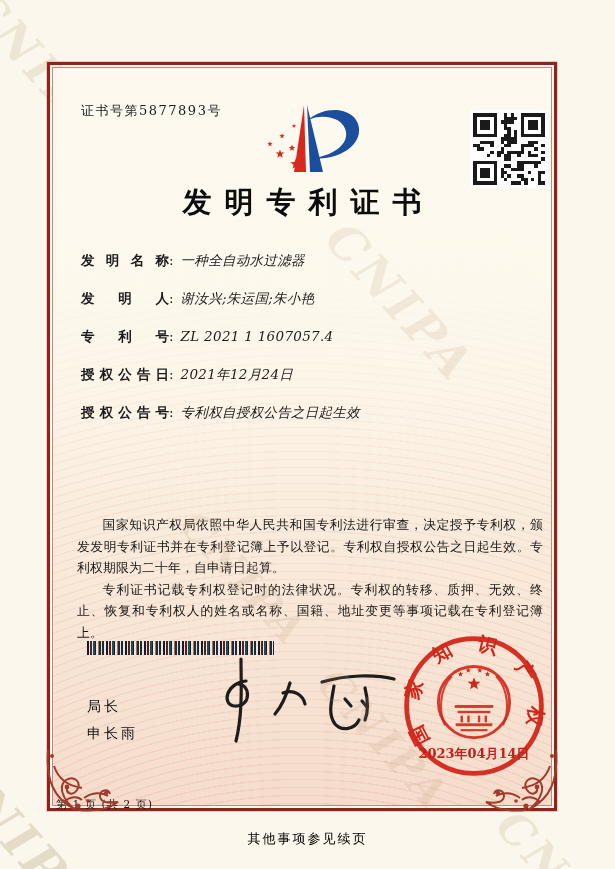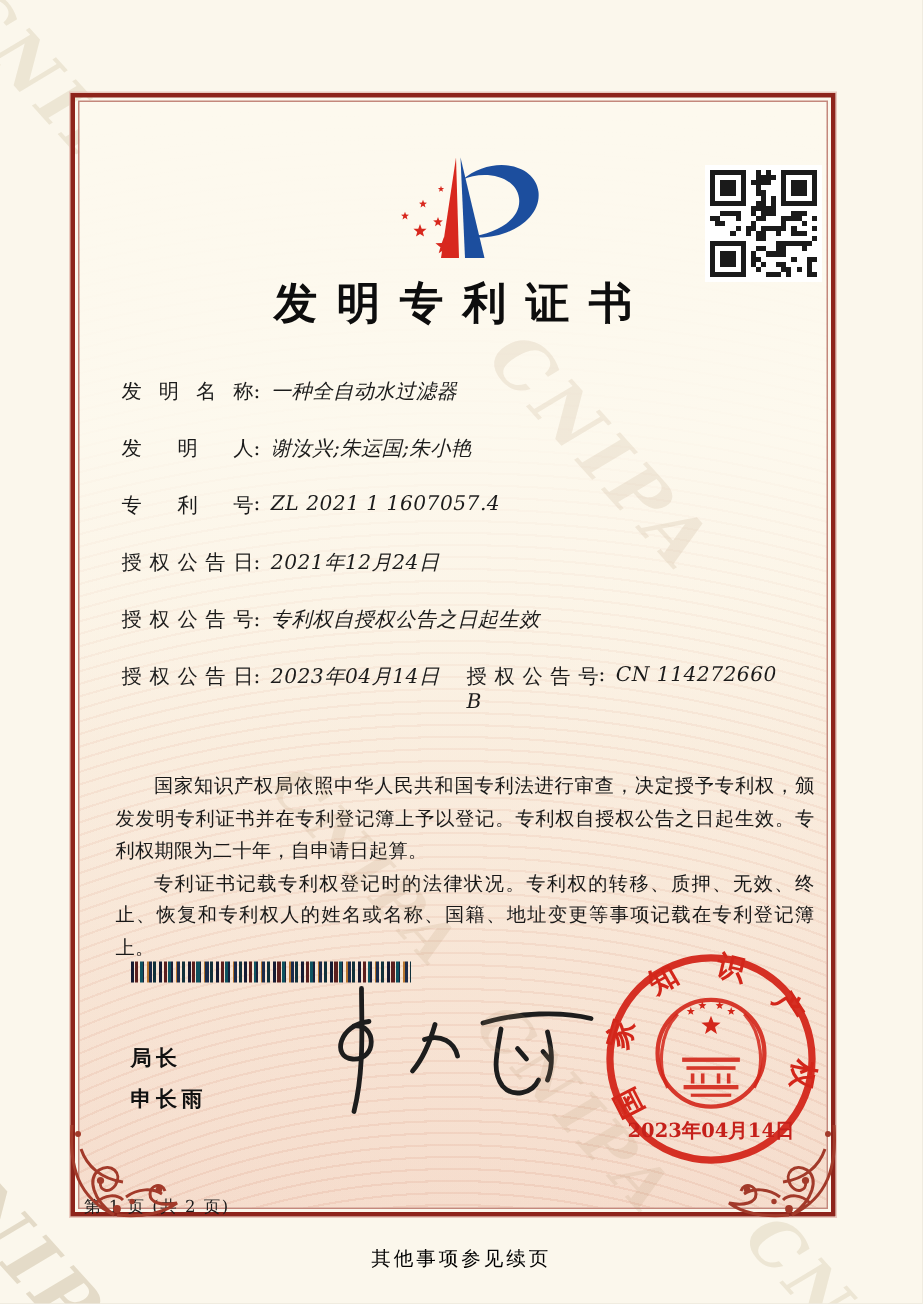--- a/index.html
+++ b/index.html
@@ -31,34 +31,34 @@
   .corner.bl{left:-6px;bottom:-6px;}
   .corner.br{right:-6px;bottom:-6px;transform:scaleX(-1);}
   
   .cert-no{position:absolute;left:25px;top:31px;font-size:13px;letter-spacing:1.5px;}
   .logo{position:absolute;left:200px;top:31px;width:112px;height:78px;}
   .qr{position:absolute;left:414px;top:39px;width:78px;height:78px;}
   .title{position:absolute;left:0;top:112px;width:100%;text-align:center;
          font-size:29px;font-weight:700;letter-spacing:13px;text-indent:13px;color:#0d0d0d;}
   .fields{position:absolute;left:25px;top:181px;right:20px;}
   .field-row{position:relative;height:38px;font-size:13.5px;}
-  .f-label{display:inline-block;width:88px;text-align:justify;text-align-last:justify;vertical-align:top;}
+  .f-label{display:inline-block;width:88px;text-align:justify;text-align-last:justify;vertical-align:top;font-weight:bold;}
   .f-colon{display:inline-block;}
   .f-value{margin-left:7px;letter-spacing:0.3px;font-style:italic;}
   .f-group2{position:absolute;left:230px;top:0;}
   .paras{position:absolute;left:21px;top:443px;width:466px;font-size:12.8px;
          line-height:21.6px;letter-spacing:0.2px;color:#181818;text-align:justify;}
   .paras p{margin:0;text-indent:2em;}
   .barcode{position:absolute;left:31px;top:570px;width:187px;height:14px;
      background:repeating-linear-gradient(90deg,
        #141b33 0 2px, rgba(0,0,0,0) 2px 3px, #5a1f1e 3px 5px, rgba(0,0,0,0) 5px 6px,
        #0e5360 6px 8px, #17203a 8px 9px, rgba(0,0,0,0) 9px 11px, #b5742e 11px 12px,
        #1b2a4a 12px 14px, rgba(0,0,0,0) 14px 15px, #10303a 15px 17px, rgba(0,0,0,0) 17px 19px);}
   .signoff{position:absolute;left:31px;top:622px;font-size:14px;line-height:27px;
-           font-weight:700;letter-spacing:3px;color:#111;}
+           font-weight:400;letter-spacing:3px;color:#111;}
   .signature{position:absolute;left:150px;top:580px;width:205px;height:100px;}
   .seal{position:absolute;left:341px;top:555px;width:154px;height:160px;}
   .footer{position:absolute;left:0;top:726px;width:100%;text-align:left;font-size:11px;letter-spacing:1px;}
   .note{position:absolute;left:0;top:830px;width:100%;text-align:center;font-size:13px;
         letter-spacing:2px;z-index:2;color:#000000;}
 </style>
 </head>
 <body>
 
 <div class="page">
@@ -68,20 +68,21 @@
   <span class="wm wm6">CNIPA</span>
 
   <div class="frame">
     <div class="frame-inner">
       <div class="inner">
 
         <span class="wm inside wm2">CNIPA</span>
         <span class="wm inside wm3">CNIPA</span>
         <span class="wm inside wm4">CNIPA</span>
 
+        <div class="cert-no">证书号第5877893号</div>
 
         <svg class="logo" viewBox="0 0 112 78">
           <path d="M 48,3 L 38,70 L 50,70 Z" fill="#d8281e"></path>
           <path d="M 51,3 L 54,70 L 67,70 Z" fill="#1c4e9e"></path>
           <path d="M 52,18 C 72,1 101,7 103,26 C 105,45 80,59 57,56 C 75,54 92,44 90,30 C 88,15 66,11 52,18 Z" fill="#1c4e9e"></path>
           <g id="logo-stars" fill="#d8281e">
               <polygon points="40.00,56.00 41.48,59.96 45.71,60.15 42.40,62.78 43.53,66.85 40.00,64.52 36.47,66.85 37.60,62.78 34.29,60.15 38.52,59.96"></polygon>
               <polygon points="24.00,47.40 25.14,50.44 28.37,50.58 25.84,52.60 26.70,55.72 24.00,53.93 21.30,55.72 22.16,52.60 19.63,50.58 22.86,50.44"></polygon>
               <polygon points="36.00,42.60 36.84,44.84 39.23,44.95 37.36,46.44 38.00,48.75 36.00,47.43 34.00,48.75 34.64,46.44 32.77,44.95 35.16,44.84"></polygon>
               <polygon points="14.00,39.20 14.69,41.05 16.66,41.13 15.12,42.36 15.65,44.27 14.00,43.18 12.35,44.27 12.88,42.36 11.34,41.13 13.31,41.05"></polygon>
@@ -224,28 +225,20 @@
           </div>
           <div class="field-row">
             <span class="f-label">专利号</span><span class="f-colon">:</span><span class="f-value">ZL 2021 1 1607057.4</span>
           </div>
           <div class="field-row">
             <span class="f-label">授权公告日</span><span class="f-colon">:</span><span class="f-value">2021年12月24日</span>
           </div>
           <div class="field-row">
             <span class="f-label">授权公告号</span><span class="f-colon">:</span><span class="f-value">专利权自授权公告之日起生效</span>
           </div>
-          <div class="field-row">
-            <span>
-              <span class="f-label">授权公告日</span><span class="f-colon">:</span><span class="f-value">2023年04月14日</span>
-            </span>
-            <span class="f-group2">
-              <span class="f-label">授权公告号</span><span class="f-colon">:</span><span class="f-value">CN 114272660 B</span>
-            </span>
-          </div>
         </div>
 
         <div class="paras">
           <p>国家知识产权局依照中华人民共和国专利法进行审查，决定授予专利权，颁发发明专利证书并在专利登记簿上予以登记。专利权自授权公告之日起生效。专利权期限为二十年，自申请日起算。</p>
           <p>专利证书记载专利权登记时的法律状况。专利权的转移、质押、无效、终止、恢复和专利权人的姓名或名称、国籍、地址变更等事项记载在专利登记簿上。</p>
         </div>
 
         <div class="barcode"></div>
 
         <div class="signoff">

